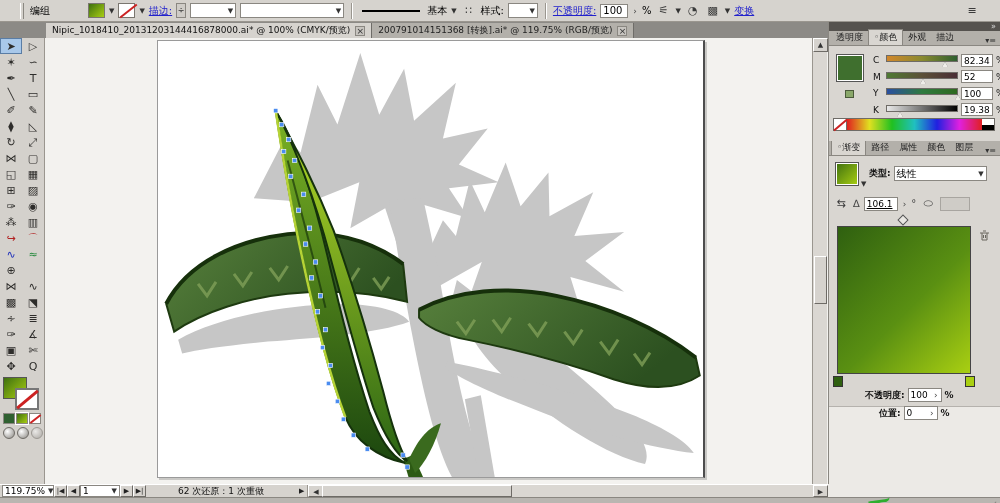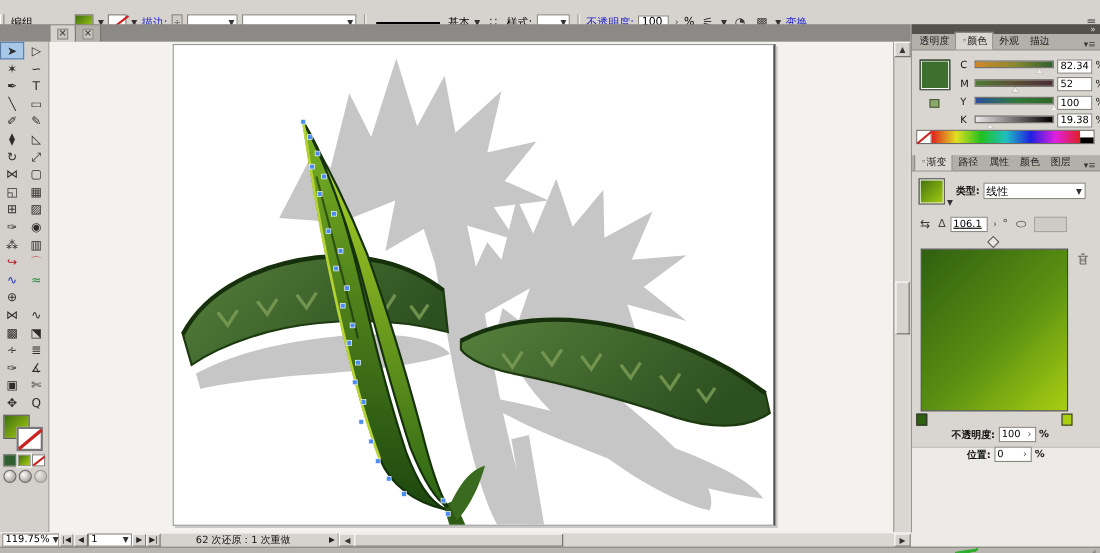--- a/index.html
+++ b/index.html
@@ -1,21 +1,21 @@
 <!DOCTYPE html>
 <html><head>
 <meta charset="utf-8">
 <style>
   * { margin:0; padding:0; box-sizing:border-box; }
   html,body { width:1000px; height:503px; overflow:hidden; font-family:"DejaVu Sans",sans-serif; font-size:10px; background:#d6d3ce; }
   .abs { position:absolute; }
   #app { position:relative; width:1000px; height:503px; background:#d6d3ce; }
 
   
-  #control-bar { left:0; top:0; width:1000px; height:22px; background:#d6d3ce; border-bottom:1px solid #9a968f; display:flex; align-items:center; gap:4px; padding:0 0;margin-top:10px; }
+  #control-bar { left:0; top:0; width:1000px; height:22px; background:#d6d3ce; border-bottom:1px solid #9a968f; display:flex; align-items:center; gap:4px; padding:0 20px; }
   .cb-grip { width:4px; height:16px; border-left:1px solid #fff; border-right:1px solid #8a8781; margin-right:2px; }
   .cb-label { color:#000; white-space:nowrap; }
   .cb-link { color:#2222cc; text-decoration:underline; white-space:nowrap; cursor:pointer; }
   .swatch-box { width:17px; height:15px; border:1px solid #7a766f; background:#fff; position:relative; }
   .swatch-fill-grad { background:linear-gradient(135deg,#3f7010,#a9cf12); }
   .swatch-none { background:#fff; }
   .swatch-none::after { content:""; position:absolute; left:-1px; top:6px; width:21px; height:2px; background:#cc2222; transform:rotate(-38deg); }
   .dd-arrow { font-size:7px; color:#333; }
   .combo { background:#fff; border:1px solid #8a8781; height:15px; display:flex; align-items:center; justify-content:space-between; padding:0 2px; }
   .combo .dd-arrow { margin-left:3px; }
@@ -168,23 +168,25 @@
     <span class="cb-icon">◔</span>
     <span class="cb-icon">▩</span>
     <span class="dd-arrow">▼</span>
     <span class="cb-link">变换</span>
     <span style="flex:1"></span>
     <span class="cb-icon">≡</span>
   </div>
 
   <div id="tab-bar" class="abs">
       <div class="doc-tab active">
+        <span>Nipic_1018410_20131203144416878000.ai* @ 100% (CMYK/预览)</span>
         <span class="tab-close">×</span>
       </div>
       <div class="doc-tab inactive">
+        <span>200791014151368 [转换].ai* @ 119.75% (RGB/预览)</span>
         <span class="tab-close">×</span>
       </div>
     </div>
 
   <div id="toolbar" class="abs">
     <div id="tools">
         <div class="tool active">
           <span class="tglyph">➤</span>
         </div>
         <div class="tool">

